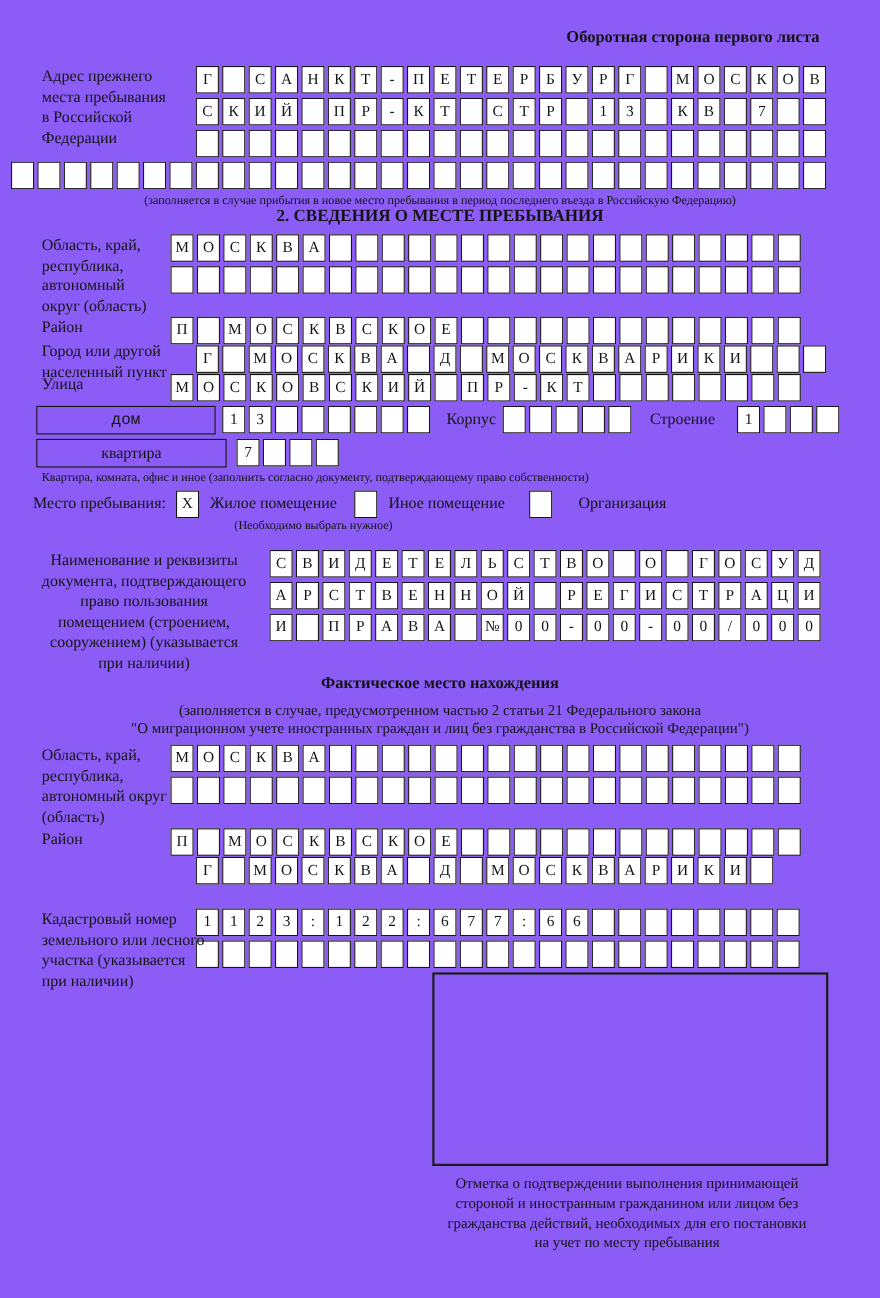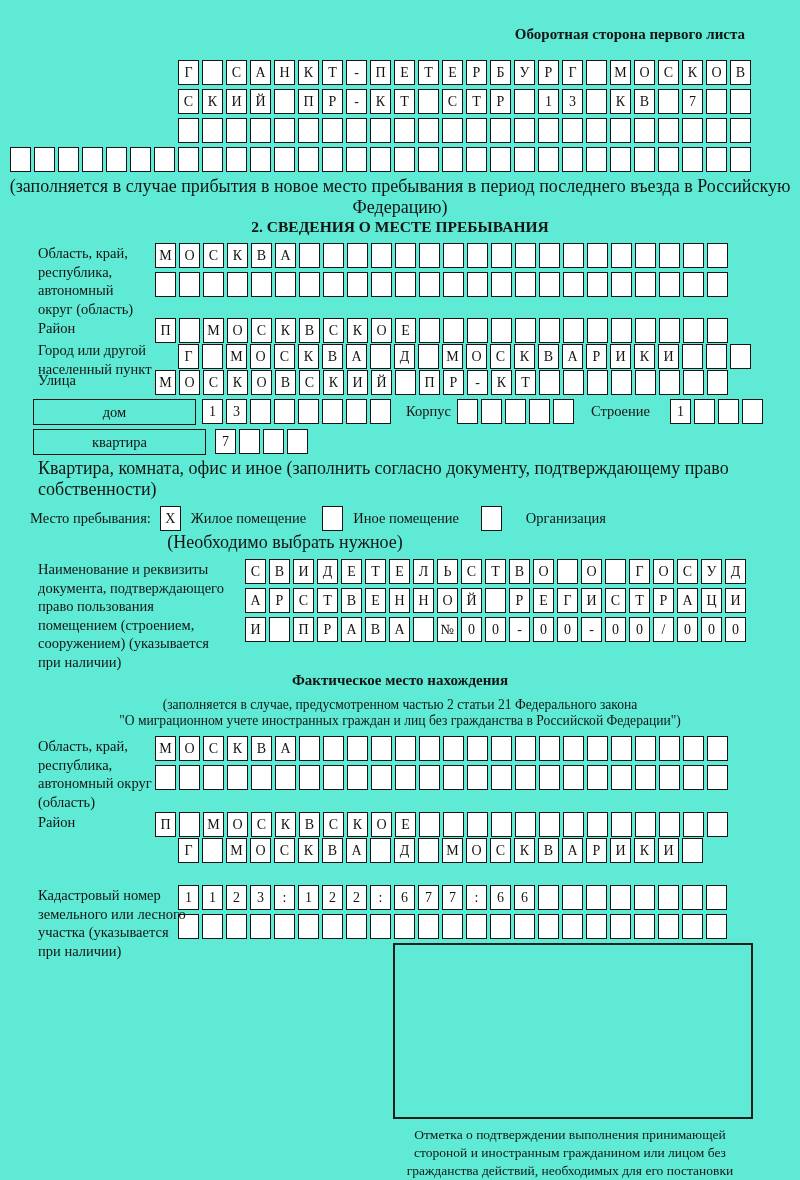--- a/index.html
+++ b/index.html
@@ -1,19 +1,19 @@
 <!DOCTYPE html>
 <html lang="ru"><head>
 <meta charset="utf-8">
 <style>
   html,body{margin:0;padding:0;background:#fff;}
   .page{
     position:relative;
     width:800px;height:1180px;
-    background:#5eead4;color:#141414;
+    background:#8b5cf6;color:#141414;
     font-family:"Liberation Serif","DejaVu Serif",serif;
     overflow:hidden;
   }
   .hdr-note{
     margin:26px 55px 0 0;
     text-align:right;
     font-size:15px;font-weight:bold;
   }
   
   .cellrow{display:flex;margin-bottom:4px;}
@@ -25,21 +25,21 @@
     display:inline-flex;align-items:center;justify-content:center;
     font-size:14px;line-height:1;
     background:#fff;flex:0 0 auto;
   }
   .field{position:relative;}
   .flabel{
     position:absolute;left:38px;top:1px;
     font-size:14.5px;line-height:18.5px;
     white-space:pre-line;
   }
-  .caption{font-size:18px;}
+  .caption{font-size:11px;}
   .sec-title{text-align:center;font-weight:bold;font-size:15.5px;}
   .wide-box{
     box-sizing:border-box;
     border:1.7px solid #161616;height:26px;
     display:inline-flex;align-items:center;justify-content:center;
     font-size:14.5px;flex:0 0 auto;
   }
   .inline-lbl{font-size:14.5px;line-height:25px;white-space:nowrap;}
   .stamp-box{
     box-sizing:border-box;
@@ -53,20 +53,24 @@
   }
 </style>
 </head>
 <body>
 
 <div class="page">
 
   <div class="hdr-note">Оборотная сторона первого листа</div>
 
   <div class="field" style="margin-top:17px;">
+    <div class="flabel">Адрес прежнего
+места пребывания
+в Российской
+Федерации</div>
     <div class="cellrow" style="margin-left:178px;">
         <span class="cell">Г</span>
         <span class="cell"></span>
         <span class="cell">С</span>
         <span class="cell">А</span>
         <span class="cell">Н</span>
         <span class="cell">К</span>
         <span class="cell">Т</span>
         <span class="cell">-</span>
         <span class="cell">П</span>
@@ -320,21 +324,21 @@
         <span class="cell"></span>
         <span class="cell"></span>
         <span class="cell"></span>
         <span class="cell"></span>
         <span class="cell"></span>
         <span class="cell"></span>
       </div>
   </div>
 
   <div style="display:flex;margin-left:33px;margin-top:2px;">
-    <div class="wide-box" style="width:163px;">дом</div>
+    <div class="wide-box" style="width:163px;font-family:Liberation Mono, monospace;">дом</div>
     <div class="cellrow" style="margin-left:6px;margin-bottom:0;">
         <span class="cell">1</span>
         <span class="cell">3</span>
         <span class="cell"></span>
         <span class="cell"></span>
         <span class="cell"></span>
         <span class="cell"></span>
         <span class="cell"></span>
         <span class="cell"></span>
       </div>
@@ -370,21 +374,21 @@
     <div class="inline-lbl">Место пребывания:</div>
     <span class="cell" style="margin-left:9px;">X</span>
     <div class="inline-lbl" style="margin-left:7px;">Жилое помещение</div>
     <span class="cell" style="margin-left:16px;"></span>
     <div class="inline-lbl" style="margin-left:7px;">Иное помещение</div>
     <span class="cell" style="margin-left:22px;"></span>
     <div class="inline-lbl" style="margin-left:21px;">Организация</div>
   </div>
   <div class="caption" style="margin-left:155px;width:260px;text-align:center;margin-top:1px;">(Необходимо выбрать нужное)</div>
 
-  <div class="field" style="margin-top:6px;min-height:113px;">
+  <div class="field" style="margin-top:16px;min-height:113px;text-align:center;">
     <div class="flabel">Наименование и реквизиты
 документа, подтверждающего
 право пользования
 помещением (строением,
 сооружением) (указывается
 при наличии)</div>
     <div class="cellrow" style="margin-left:245px;">
         <span class="cell">С</span>
         <span class="cell">В</span>
         <span class="cell">И</span>

